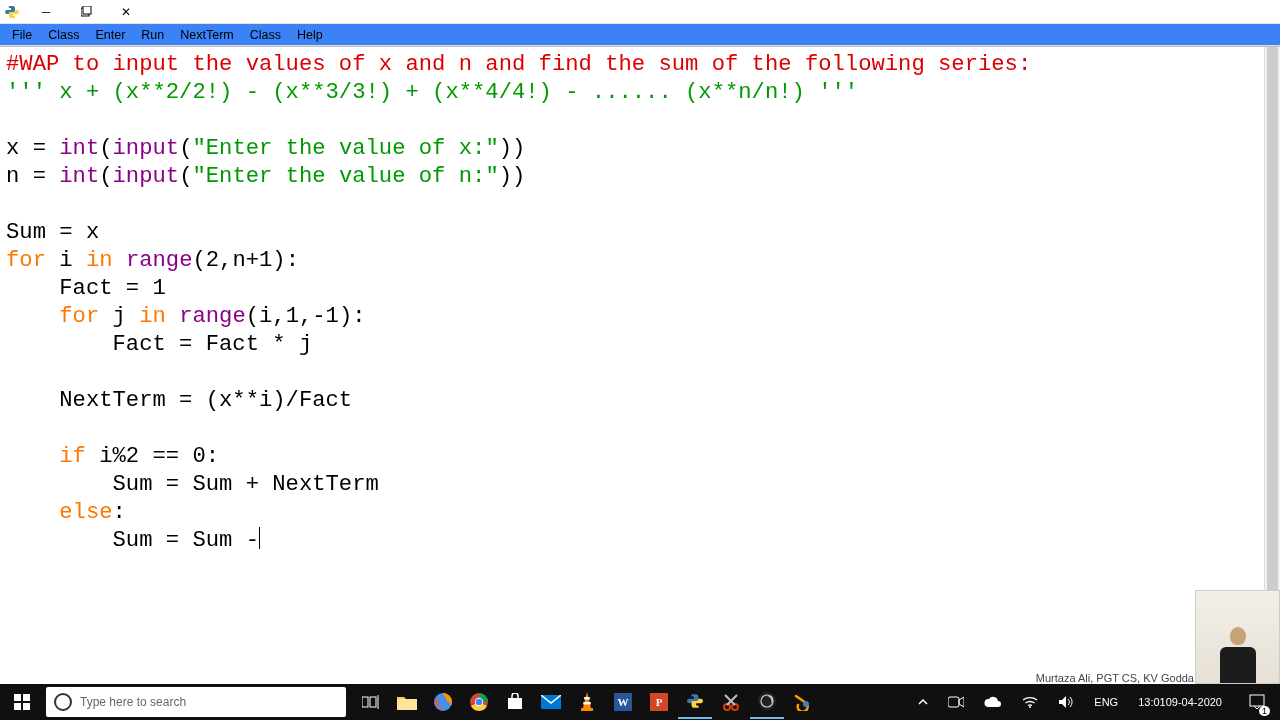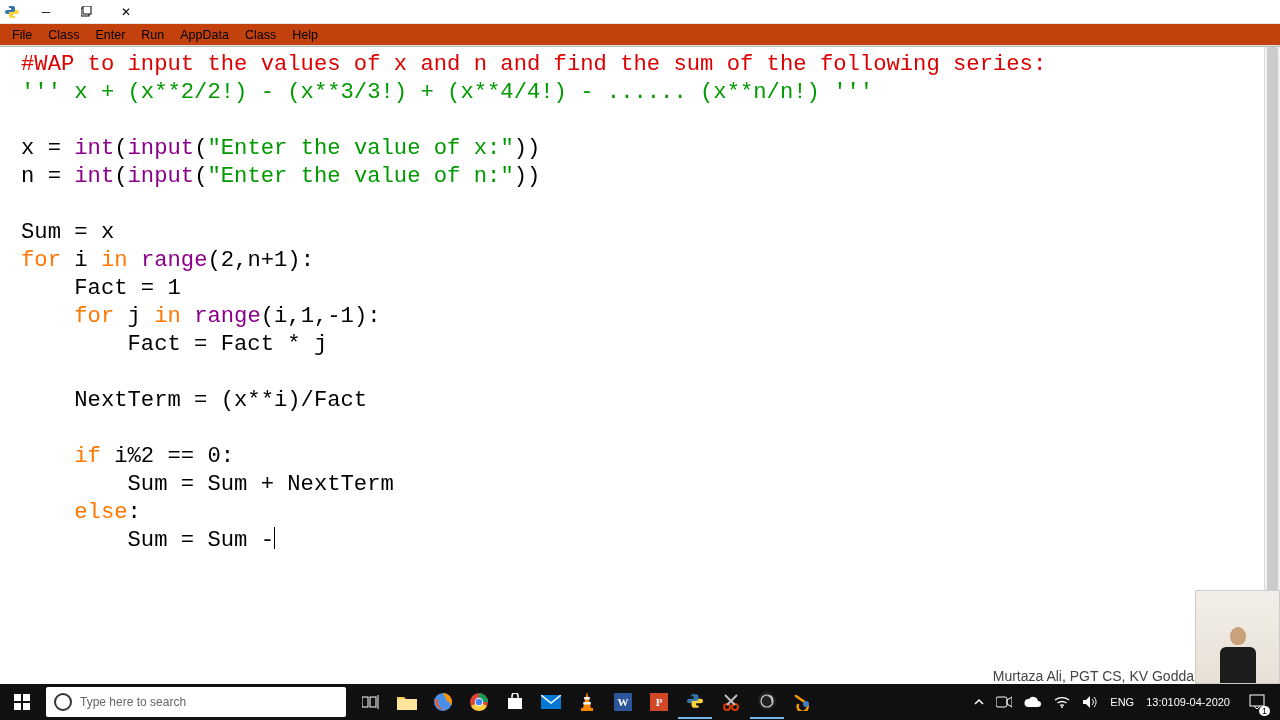--- a/index.html
+++ b/index.html
@@ -6,54 +6,54 @@
   html, body { width: 1280px; height: 720px; overflow: hidden; font-family: "Segoe UI", Tahoma, sans-serif; background: #fff; }
 
   
   .titlebar { height: 24px; background: #fff; display: flex; align-items: center; padding: 0 4px; font-size: 12px; color: #000; border-bottom: 1px solid #e5e5e5; }
   .titlebar .app-icon { width: 16px; height: 16px; margin-right: 6px; display: inline-flex; align-items: center; justify-content: center; }
   .titlebar .title-text { flex: 1; white-space: nowrap; overflow: hidden; text-overflow: ellipsis; }
   .titlebar .controls { display: flex; gap: 0; }
   .titlebar .ctrl { width: 40px; height: 24px; display: flex; align-items: center; justify-content: center; font-size: 12px; }
 
   
-  .menubar { height: 22px; background: #c2410c; display: flex; align-items: center; padding: 0 4px; font-size: 12.5px; color: #000; border-bottom: 1px solid #ddd; }
+  .menubar { height: 22px; background: #3b82f6; display: flex; align-items: center; padding: 0 4px; font-size: 12.5px; color: #000; border-bottom: 1px solid #ddd; }
   .menubar .menu-item { padding: 2px 8px; }
 
   
   .editor-wrap { position: relative; height: 638px; background: #fff; border-top: 1px solid #bbb; }
-  .editor { position: absolute; left: 0; right: 16px; top: 0; bottom: 0; padding: 4px 6px; font-family: "Courier New", monospace; font-size: 22.2px; line-height: 28px; white-space: pre; overflow: hidden; color: #000; margin-left: 15px; }
+  .editor { position: absolute; left: 0; right: 16px; top: 0; bottom: 0; padding: 4px 6px; font-family: "Courier New", monospace; font-size: 22.2px; line-height: 28px; white-space: pre; overflow: hidden; color: #000; }
   .scrollbar { position: absolute; right: 0; top: 0; bottom: 0; width: 16px; background: #f0f0f0; border-left: 1px solid #ddd; }
   .scrollbar .thumb { position: absolute; left: 2px; right: 2px; top: 0; height: 100%; background: #ccc; border-radius: 2px; }
 
   .c-comment { color: #dd0000; }
   .c-str { color: #009a00; }
   .c-kw { color: #ff7700; }
   .c-builtin { color: #8b008b; }
   .cursor { border-left: 1.5px solid #000; display: inline-block; height: 22px; vertical-align: -3px; }
 
   
-  .credit { position: absolute; right: 86px; bottom: 36px; font-size: 14px; color: #444; font-family: "Segoe UI", sans-serif; }
+  .credit { position: absolute; right: 86px; bottom: 36px; font-size: 11px; color: #444; font-family: "Segoe UI", sans-serif; }
 
   
   .webcam { position: absolute; right: 0; bottom: 36px; width: 85px; height: 94px; background: linear-gradient(#f3efe8,#e6e0d6); border: 1px solid #ccc; }
   .webcam .person { position: absolute; left: 50%; bottom: 0; transform: translateX(-50%); width: 36px; height: 60px; }
   .webcam .head { position: absolute; top: 4px; left: 50%; transform: translateX(-50%); width: 16px; height: 18px; background: #caa27a; border-radius: 50% 50% 45% 45%; }
   .webcam .body { position: absolute; bottom: 0; left: 0; right: 0; top: 24px; background: #1c1c1c; border-radius: 6px 6px 0 0; }
 
   
   .taskbar { position: absolute; left: 0; right: 0; bottom: 0; height: 36px; background: #101010; display: flex; align-items: center; color: #fff; font-size: 12px; }
   .taskbar .start { width: 44px; height: 36px; display: flex; align-items: center; justify-content: center; }
   .taskbar .search { display: flex; align-items: center; background: #fff; color: #666; height: 30px; width: 300px; margin-left: 2px; border-radius: 2px; padding: 0 8px; gap: 8px; }
   .taskbar .search .circle { width: 18px; height: 18px; border: 2px solid #333; border-radius: 50%; }
   .taskbar .icons { display: flex; align-items: center; gap: 2px; margin-left: 8px; }
   .taskbar .ticon { width: 34px; height: 34px; display: flex; align-items: center; justify-content: center; font-size: 16px; }
   .taskbar .ticon.active { border-bottom: 2px solid #76b9ed; }
   .taskbar .spacer { flex: 1; }
-  .taskbar .tray { display: flex; align-items: center; height: 36px; gap: 8px; padding-right: 6px; font-size: 11px; color: #fff; }
+  .taskbar .tray { display: flex; align-items: center; height: 36px; gap: 16px; padding-right: 6px; font-size: 11px; color: #fff; }
   .taskbar .tray .t { display: flex; align-items: center; justify-content: center; height: 36px; padding: 0 2px; }
   .taskbar .clock { line-height: 13px; padding: 0 6px; }
   .taskbar .notif { width: 34px; display: flex; align-items: center; justify-content: center; position: relative; }
   .taskbar .notif .badge { position: absolute; right: 4px; bottom: 4px; background: #fff; color: #000; border-radius: 7px; font-size: 9px; padding: 0 3px; }
 
   
   .win-logo rect { fill: #fff; }
 </style>
 </head>
 <body>
@@ -75,21 +75,21 @@
     </div>
     <div class="ctrl">✕</div>
   </div>
 </div>
 
 <div class="menubar">
   <span class="menu-item">File</span>
   <span class="menu-item">Class</span>
   <span class="menu-item">Enter</span>
   <span class="menu-item">Run</span>
-  <span class="menu-item">AppData</span>
+  <span class="menu-item">NextTerm</span>
   <span class="menu-item">Class</span>
   <span class="menu-item">Help</span>
 </div>
 
 <div class="editor-wrap">
   <div class="editor"><span class="c-comment">#WAP to input the values of x and n and find the sum of the following series:</span>
 <span class="c-str">''' x + (x**2/2!) - (x**3/3!) + (x**4/4!) - ...... (x**n/n!) '''</span>
 <span></span>
 <span>x = </span><span class="c-builtin">int</span><span>(</span><span class="c-builtin">input</span><span>(</span><span class="c-str">"Enter the value of x:"</span><span>))</span>
 <span>n = </span><span class="c-builtin">int</span><span>(</span><span class="c-builtin">input</span><span>(</span><span class="c-str">"Enter the value of n:"</span><span>))</span>

